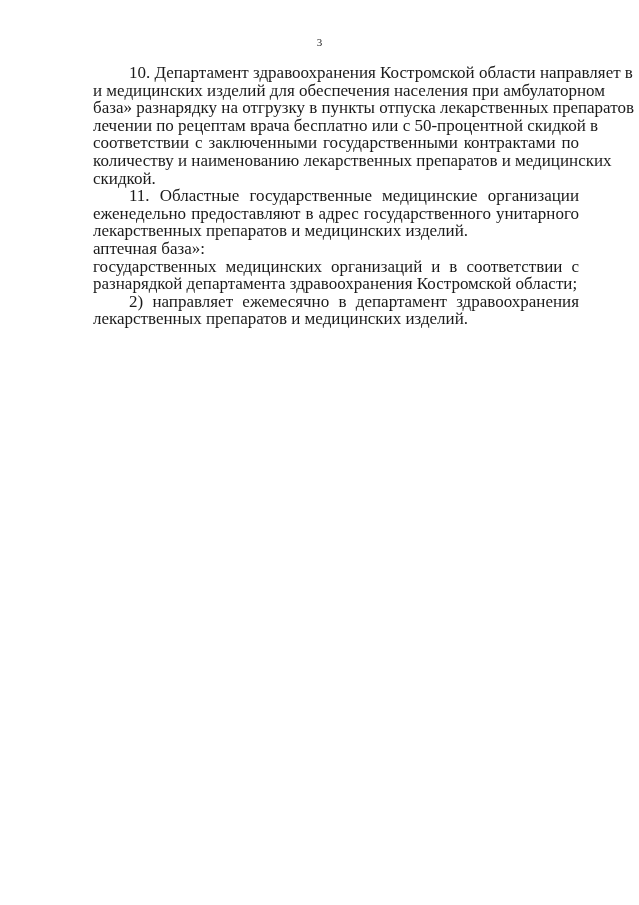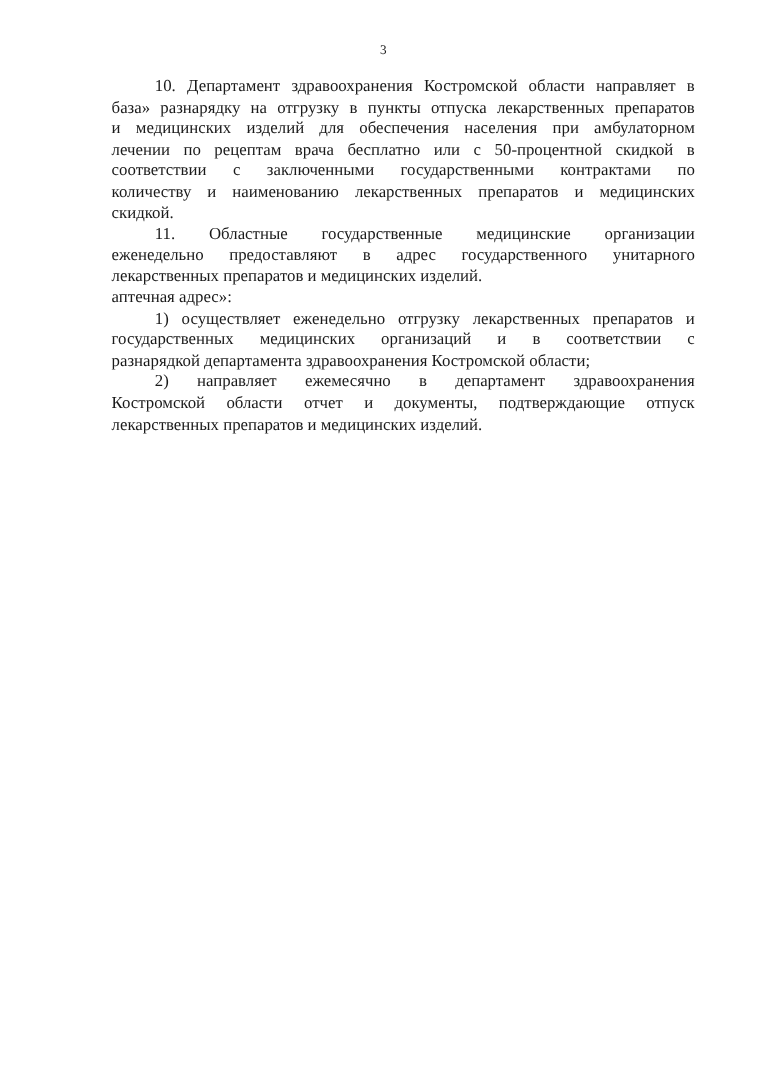--- a/index.html
+++ b/index.html
@@ -29,21 +29,21 @@
       width: 639px;
       text-align: center;
       font-size: 11px;
       line-height: 13px;
     }
     .content {
       position: absolute;
       left: 93px;
       top: 64px;
       width: 486px;
-      font-size: 14px;
+      font-size: 17px;
       line-height: 17.6px;
     }
     .line {
       display: block;
       text-align: justify;
       text-align-last: justify;
       white-space: nowrap;
       height: 17.6px;
     }
     .line.last {
@@ -56,44 +56,42 @@
 </head>
 <body>
 
 <div class="page">
   <div class="page-number">3</div>
 
   <div class="content">
 
     <div class="para-block">
       <span class="line indent">10. Департамент здравоохранения Костромской области направляет в</span>
+      <span class="line">и медицинских изделий для обеспечения населения при амбулаторном</span>
       <span class="line">база» разнарядку на отгрузку в пункты отпуска лекарственных препаратов</span>
-      <span class="line">и медицинских изделий для обеспечения населения при амбулаторном</span>
       <span class="line">лечении по рецептам врача бесплатно или с 50-процентной скидкой в</span>
       <span class="line">соответствии с заключенными государственными контрактами по</span>
       <span class="line">количеству и наименованию лекарственных препаратов и медицинских</span>
       <span class="line last">скидкой.</span>
     </div>
 
     <div class="para-block">
       <span class="line indent">11. Областные государственные медицинские организации</span>
       <span class="line">еженедельно предоставляют в адрес государственного унитарного</span>
       <span class="line last">лекарственных препаратов и медицинских изделий.</span>
     </div>
 
     <div class="para-block">
-      <span class="line last">аптечная адрес»:</span>
+      <span class="line last">аптечная база»:</span>
     </div>
 
     <div class="para-block">
-      <span class="line indent">1) осуществляет еженедельно отгрузку лекарственных препаратов и</span>
       <span class="line">государственных медицинских организаций и в соответствии с</span>
       <span class="line last">разнарядкой департамента здравоохранения Костромской области;</span>
     </div>
 
     <div class="para-block">
       <span class="line indent">2) направляет ежемесячно в департамент здравоохранения</span>
-      <span class="line">Костромской области отчет и документы, подтверждающие отпуск</span>
       <span class="line last">лекарственных препаратов и медицинских изделий.</span>
     </div>
 
   </div>
 </div>
 
 </body></html>

